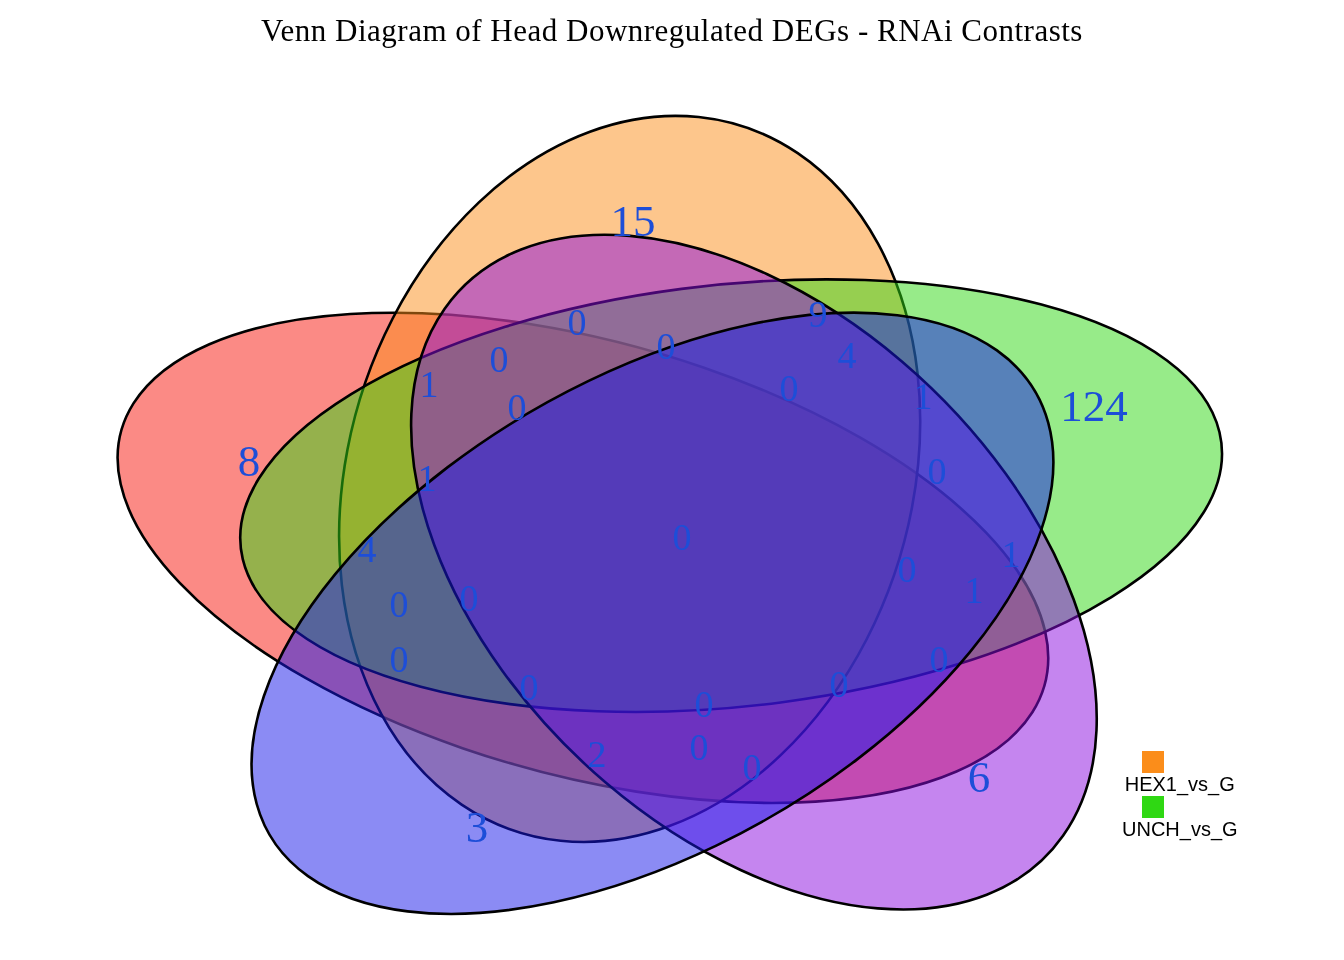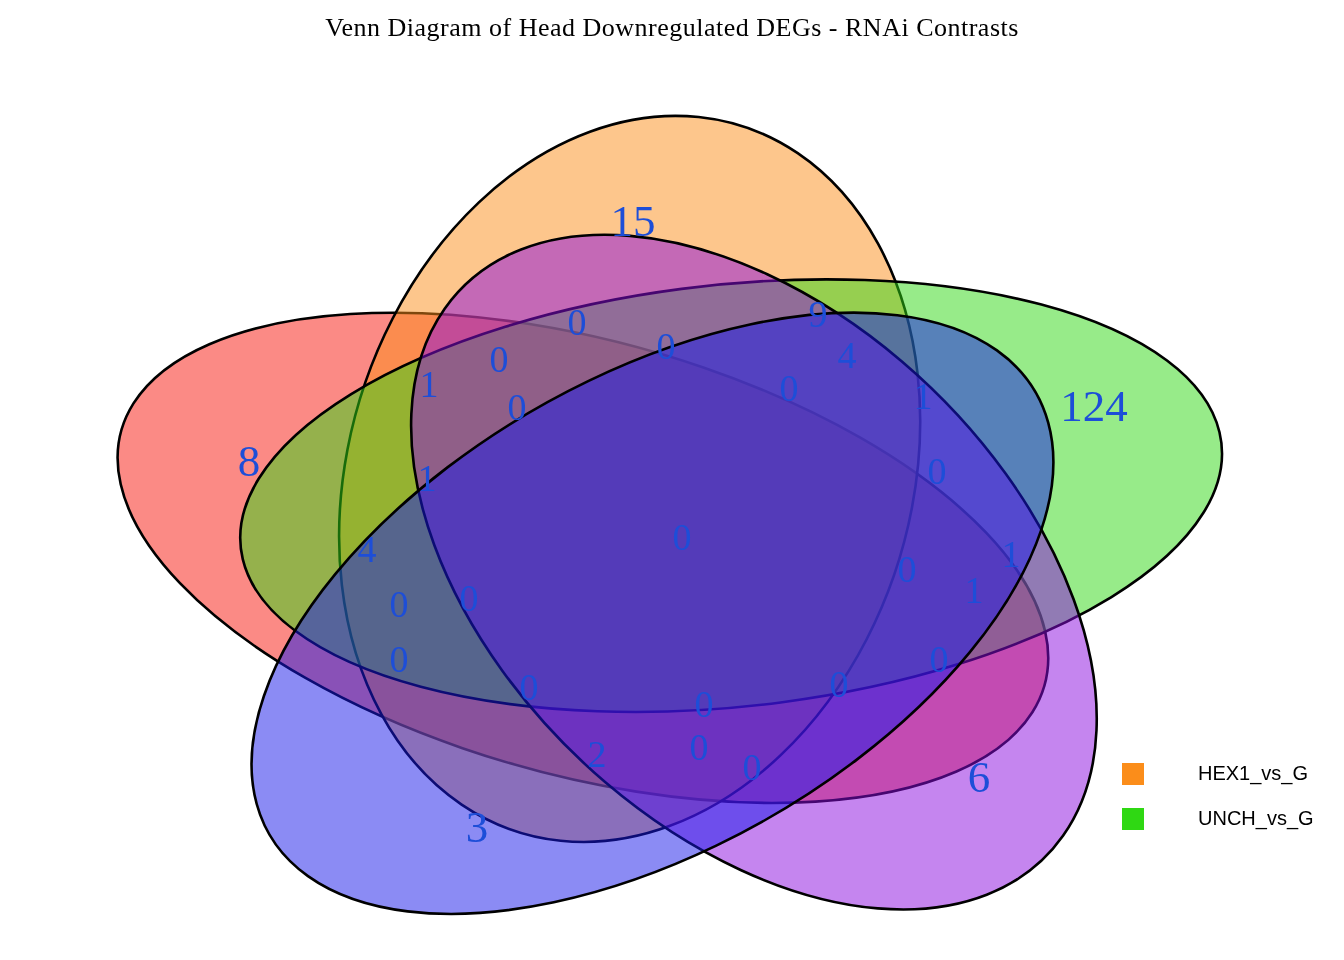--- a/index.html
+++ b/index.html
@@ -3,30 +3,30 @@
 <meta charset="utf-8">
 <style>
   html,body{margin:0;padding:0;}
   body{
     width:1344px;height:960px;overflow:hidden;background:#ffffff;
     position:relative;font-family:"Liberation Serif","DejaVu Serif",serif;
   }
   #app{position:absolute;left:0;top:0;width:1344px;height:960px;}
   .title{
     position:absolute;top:13px;left:0;width:100%;text-align:center;
-    font-size:26px;color:#000;letter-spacing:0.5px;
+    font-size:31px;color:#000;letter-spacing:0.5px;
   }
   svg.venn{position:absolute;left:0;top:0;}
   .num{
     position:absolute;transform:translate(-50%,-50%);
     font-size:38px;color:#1d4ed8;white-space:nowrap;line-height:1;
   }
   .num.lg{font-size:45px;}
   .legend{position:absolute;left:1122px;top:751px;}
-  .legend-row{display:flex;align-items:center;height:45px;}
+  .legend-row{display:flex;align-items:center;height:45px;flex-direction:column;}
   .swatch{width:22px;height:22px;margin-right:54px;flex:none;}
   .legend-label{
     font-family:"Liberation Sans","DejaVu Sans",sans-serif;
     font-size:20px;color:#000;white-space:nowrap;
   }
 </style>
 </head>
 <body>
 
 <div id="app">

